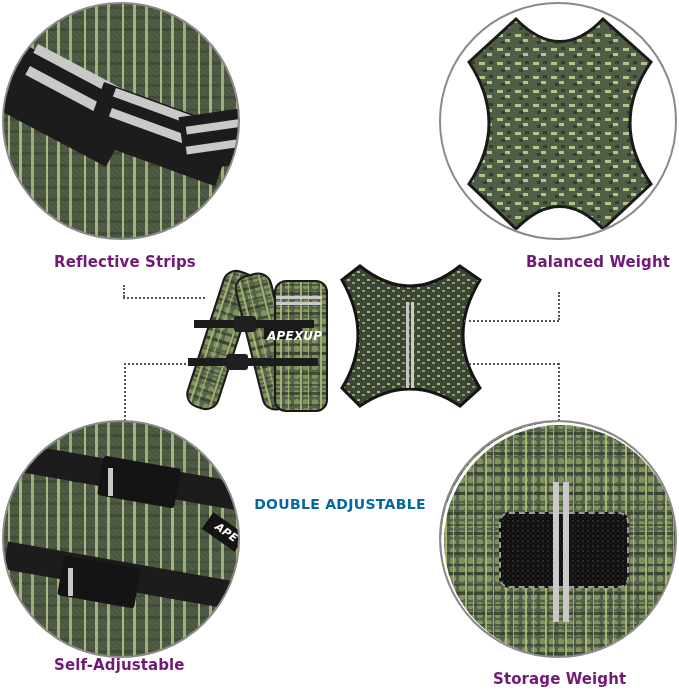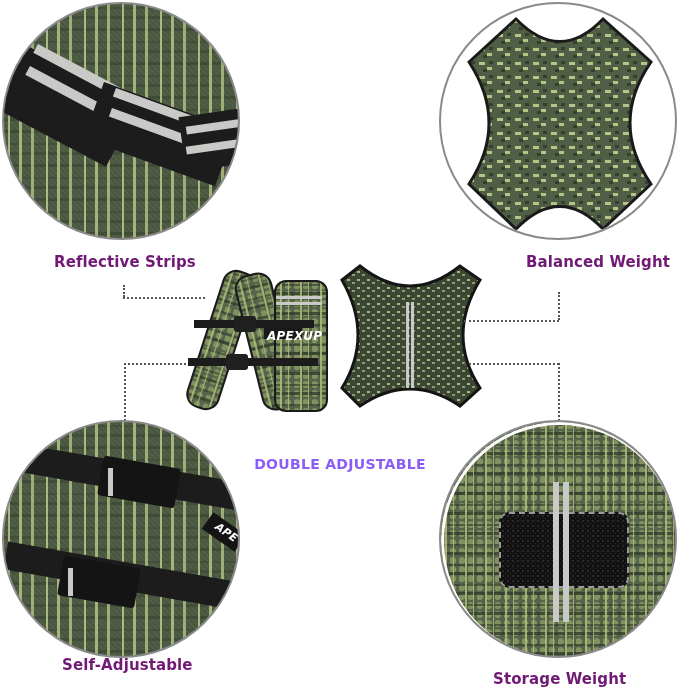--- a/index.html
+++ b/index.html
@@ -16,21 +16,21 @@
   }
   .camo2 {
     background-color:#56634b;
     background-image:
       linear-gradient(90deg, transparent 0 20%, rgba(175,190,120,0.85) 20% 28%, transparent 28% 60%, rgba(175,190,120,0.8) 60% 66%, transparent 66%),
       linear-gradient(0deg, transparent 0 35%, rgba(45,55,40,0.75) 35% 48%, transparent 48% 80%, rgba(45,55,40,0.6) 80% 90%, transparent 90%),
       radial-gradient(circle at 30% 40%, rgba(160,175,110,0.6) 0 3px, transparent 4px);
     background-size: 20px 12px, 16px 20px, 9px 9px;
   }
   .label { position:absolute; font-weight:600; color:#701a75; font-size:15px; letter-spacing:0.1px; white-space:nowrap; }
-  .center-label { position:absolute; font-weight:700; color:#8b5cf6; font-size:14px; text-align:center; letter-spacing:0.3px; line-height:24px; }
+  .center-label { position:absolute; font-weight:700; color:#0369a1; font-size:14px; text-align:center; letter-spacing:0.3px; line-height:24px;margin-top:40px; }
   .dot-h { position:absolute; height:0; border-top:2px dotted #555; }
   .dot-v { position:absolute; width:0; border-left:2px dotted #555; }
   .strip { position:absolute; background:#1c1c1c; }
   .refl { position:absolute; background:#c9cac8; }
   .buckle { position:absolute; background:#202020; border-radius:3px; }
   .brand { position:absolute; color:#fff; font-size:12px; font-weight:700; font-style:italic; letter-spacing:0.2px; }
 </style>
 </head>
 <body>
 
@@ -111,21 +111,21 @@
 <div class="circle camo" style="left:2px; top:420px; width:238px; height:238px;">
   <div class="strip" style="left:0; top:40px; width:238px; height:28px; transform:rotate(10deg);"></div>
   <div class="strip" style="left:0; top:140px; width:238px; height:28px; transform:rotate(10deg);"></div>
   <div class="buckle" style="left:96px; top:40px; width:78px; height:40px; transform:rotate(10deg); background:#141414;"></div>
   <div class="refl" style="left:104px; top:46px; width:5px; height:28px;"></div>
   <div class="buckle" style="left:56px; top:140px; width:78px; height:40px; transform:rotate(10deg); background:#141414;"></div>
   <div class="refl" style="left:64px; top:146px; width:5px; height:28px;"></div>
   <div class="abs" style="left:200px; top:100px; width:40px; height:20px; background:#141414; transform:rotate(35deg);"></div>
   <div class="brand" style="left:210px; top:104px; font-size:11px; transform:rotate(35deg);">APE</div>
 </div>
-<div class="label" style="left:54px; top:656px;margin-left:8px;">Self-Adjustable</div>
+<div class="label" style="left:54px; top:656px;">Self-Adjustable</div>
 
 <div class="circle camo2" style="left:439px; top:420px; width:238px; height:238px;">
   <div class="abs" style="left:58px; top:90px; width:126px; height:72px; border-radius:10px; background:repeating-radial-gradient(circle at 2px 2px, #2a2a2a 0 1.5px, #111 1.5px 3px); background-size:5px 5px; border:2px dashed #9a9a9a;"></div>
   <div class="refl" style="left:112px; top:60px; width:6px; height:140px;"></div>
   <div class="refl" style="left:122px; top:60px; width:6px; height:140px;"></div>
   <div class="abs" style="left:0; top:0; width:238px; height:238px; border-radius:50%; box-shadow: inset 0 0 0 3px #fff;"></div>
 </div>
 <div class="label" style="left:493px; top:670px;">Storage Weight</div>
 
 </body></html>

